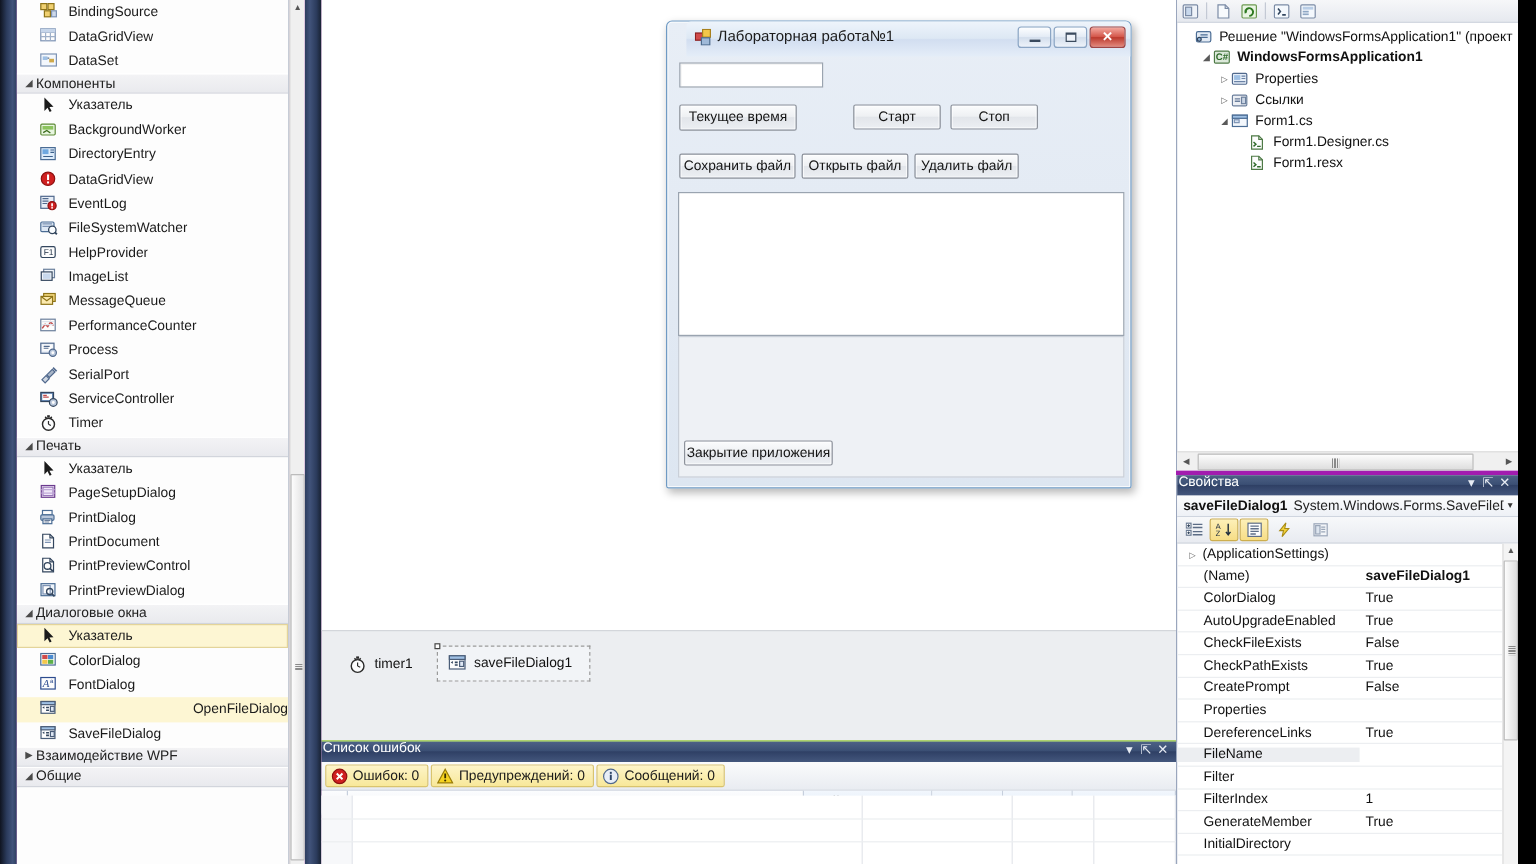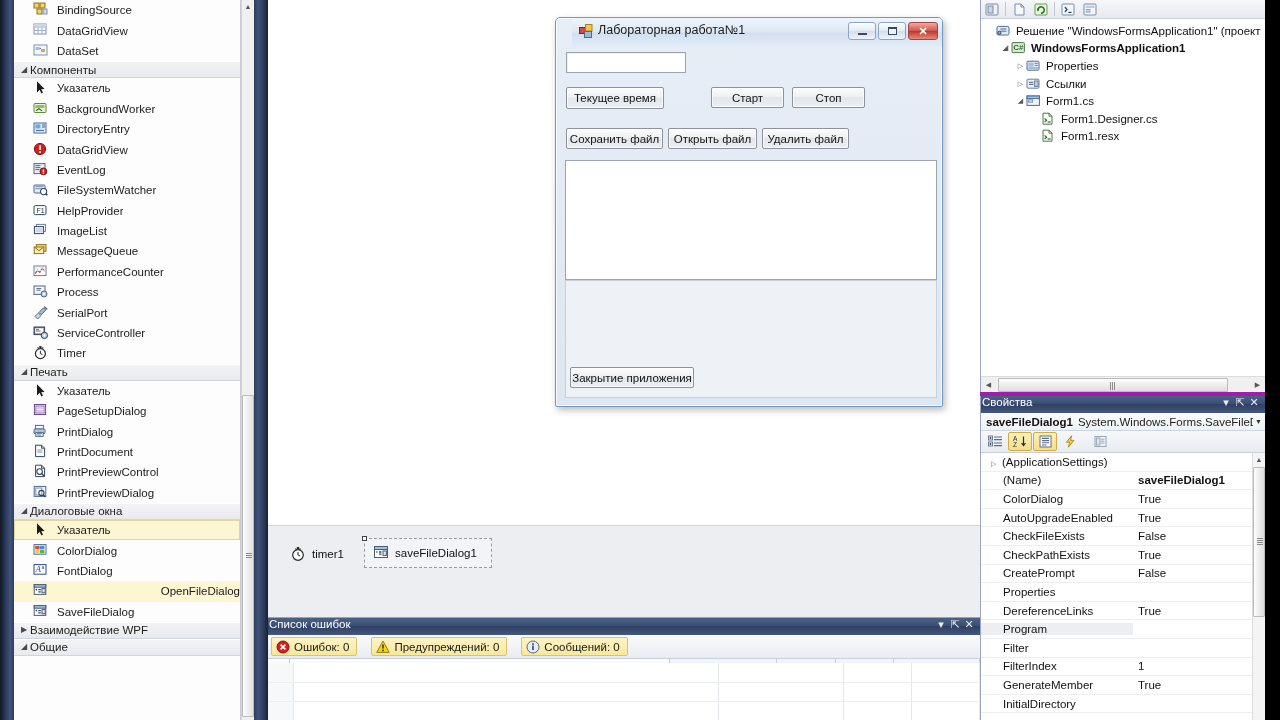--- a/index.html
+++ b/index.html
@@ -128,21 +128,21 @@
   .pr-vthumb { position:absolute; left:0; top:14px; width:12px; height:150px;
     background:linear-gradient(to right,#fdfdfd,#dedede); border:1px solid #bcbcbc; border-radius:1px; }
   .pr-vthumb .grip { position:absolute; left:3px; top:50%; margin-top:-4px; width:6px; height:8px;
     background:repeating-linear-gradient(to bottom,#8a8a8a 0 1px,transparent 1px 2px); }
 
   
   .errlist { position:absolute; left:268px; top:617px; width:712px; height:103px; background:#fff;
     border-top:1px solid #84cc16; }
   .el-tabs { height:24px; background:linear-gradient(to bottom,#fafbfc,#e9ecf1);
     border-bottom:1px solid #c9cfda; display:flex; align-items:center; padding-left:3px; }
-  .el-tab { display:flex; align-items:center; height:19px; padding:0 7px 0 4px; margin-right:14px;
+  .el-tab { display:flex; align-items:center; height:19px; padding:0 7px 0 4px; margin-right:2px;
     background:linear-gradient(to bottom,#fdf4c8,#f8e89a); border:1px solid #d9c46e; border-radius:2px;
     font-size:11.5px; color:#1a1a1a; white-space:nowrap; }
   .el-tab .bdg { width:14px; height:14px; margin-right:4px; flex:0 0 14px; position:relative; }
   .el-cols { height:20px; display:flex; background:linear-gradient(to bottom,#fcfdfe,#eaeef5);
     border-bottom:1px solid #b9c4d6; font-size:11.5px; color:#111; }
   .el-col { display:flex; align-items:center; padding-left:8px; border-right:1px solid #c6cfdd; position:relative; }
   .el-col .sort { position:absolute; right:6px; top:4px; font-size:7px; color:#6b7a90; }
   .el-col.blue { background:linear-gradient(to bottom,#f2f7fd,#dbe7f6); }
   .el-body { position:absolute; left:0; right:0; top:45px; bottom:0; background:#fff; }
   .el-gutter { position:absolute; left:0; top:0; bottom:0; width:26px; background:#f7f8fa; border-right:1px solid #e4e7ec; }
@@ -757,21 +757,21 @@
           </div>
           <div class="pr-row">
             <div class="k">Properties</div>
             <div class="v"></div>
           </div>
           <div class="pr-row">
             <div class="k">DereferenceLinks</div>
             <div class="v">True</div>
           </div>
           <div class="pr-row selk">
-            <div class="k">Program</div>
+            <div class="k">FileName</div>
             <div class="v"></div>
           </div>
           <div class="pr-row">
             <div class="k">Filter</div>
             <div class="v"></div>
           </div>
           <div class="pr-row">
             <div class="k">FilterIndex</div>
             <div class="v">1</div>
           </div>

